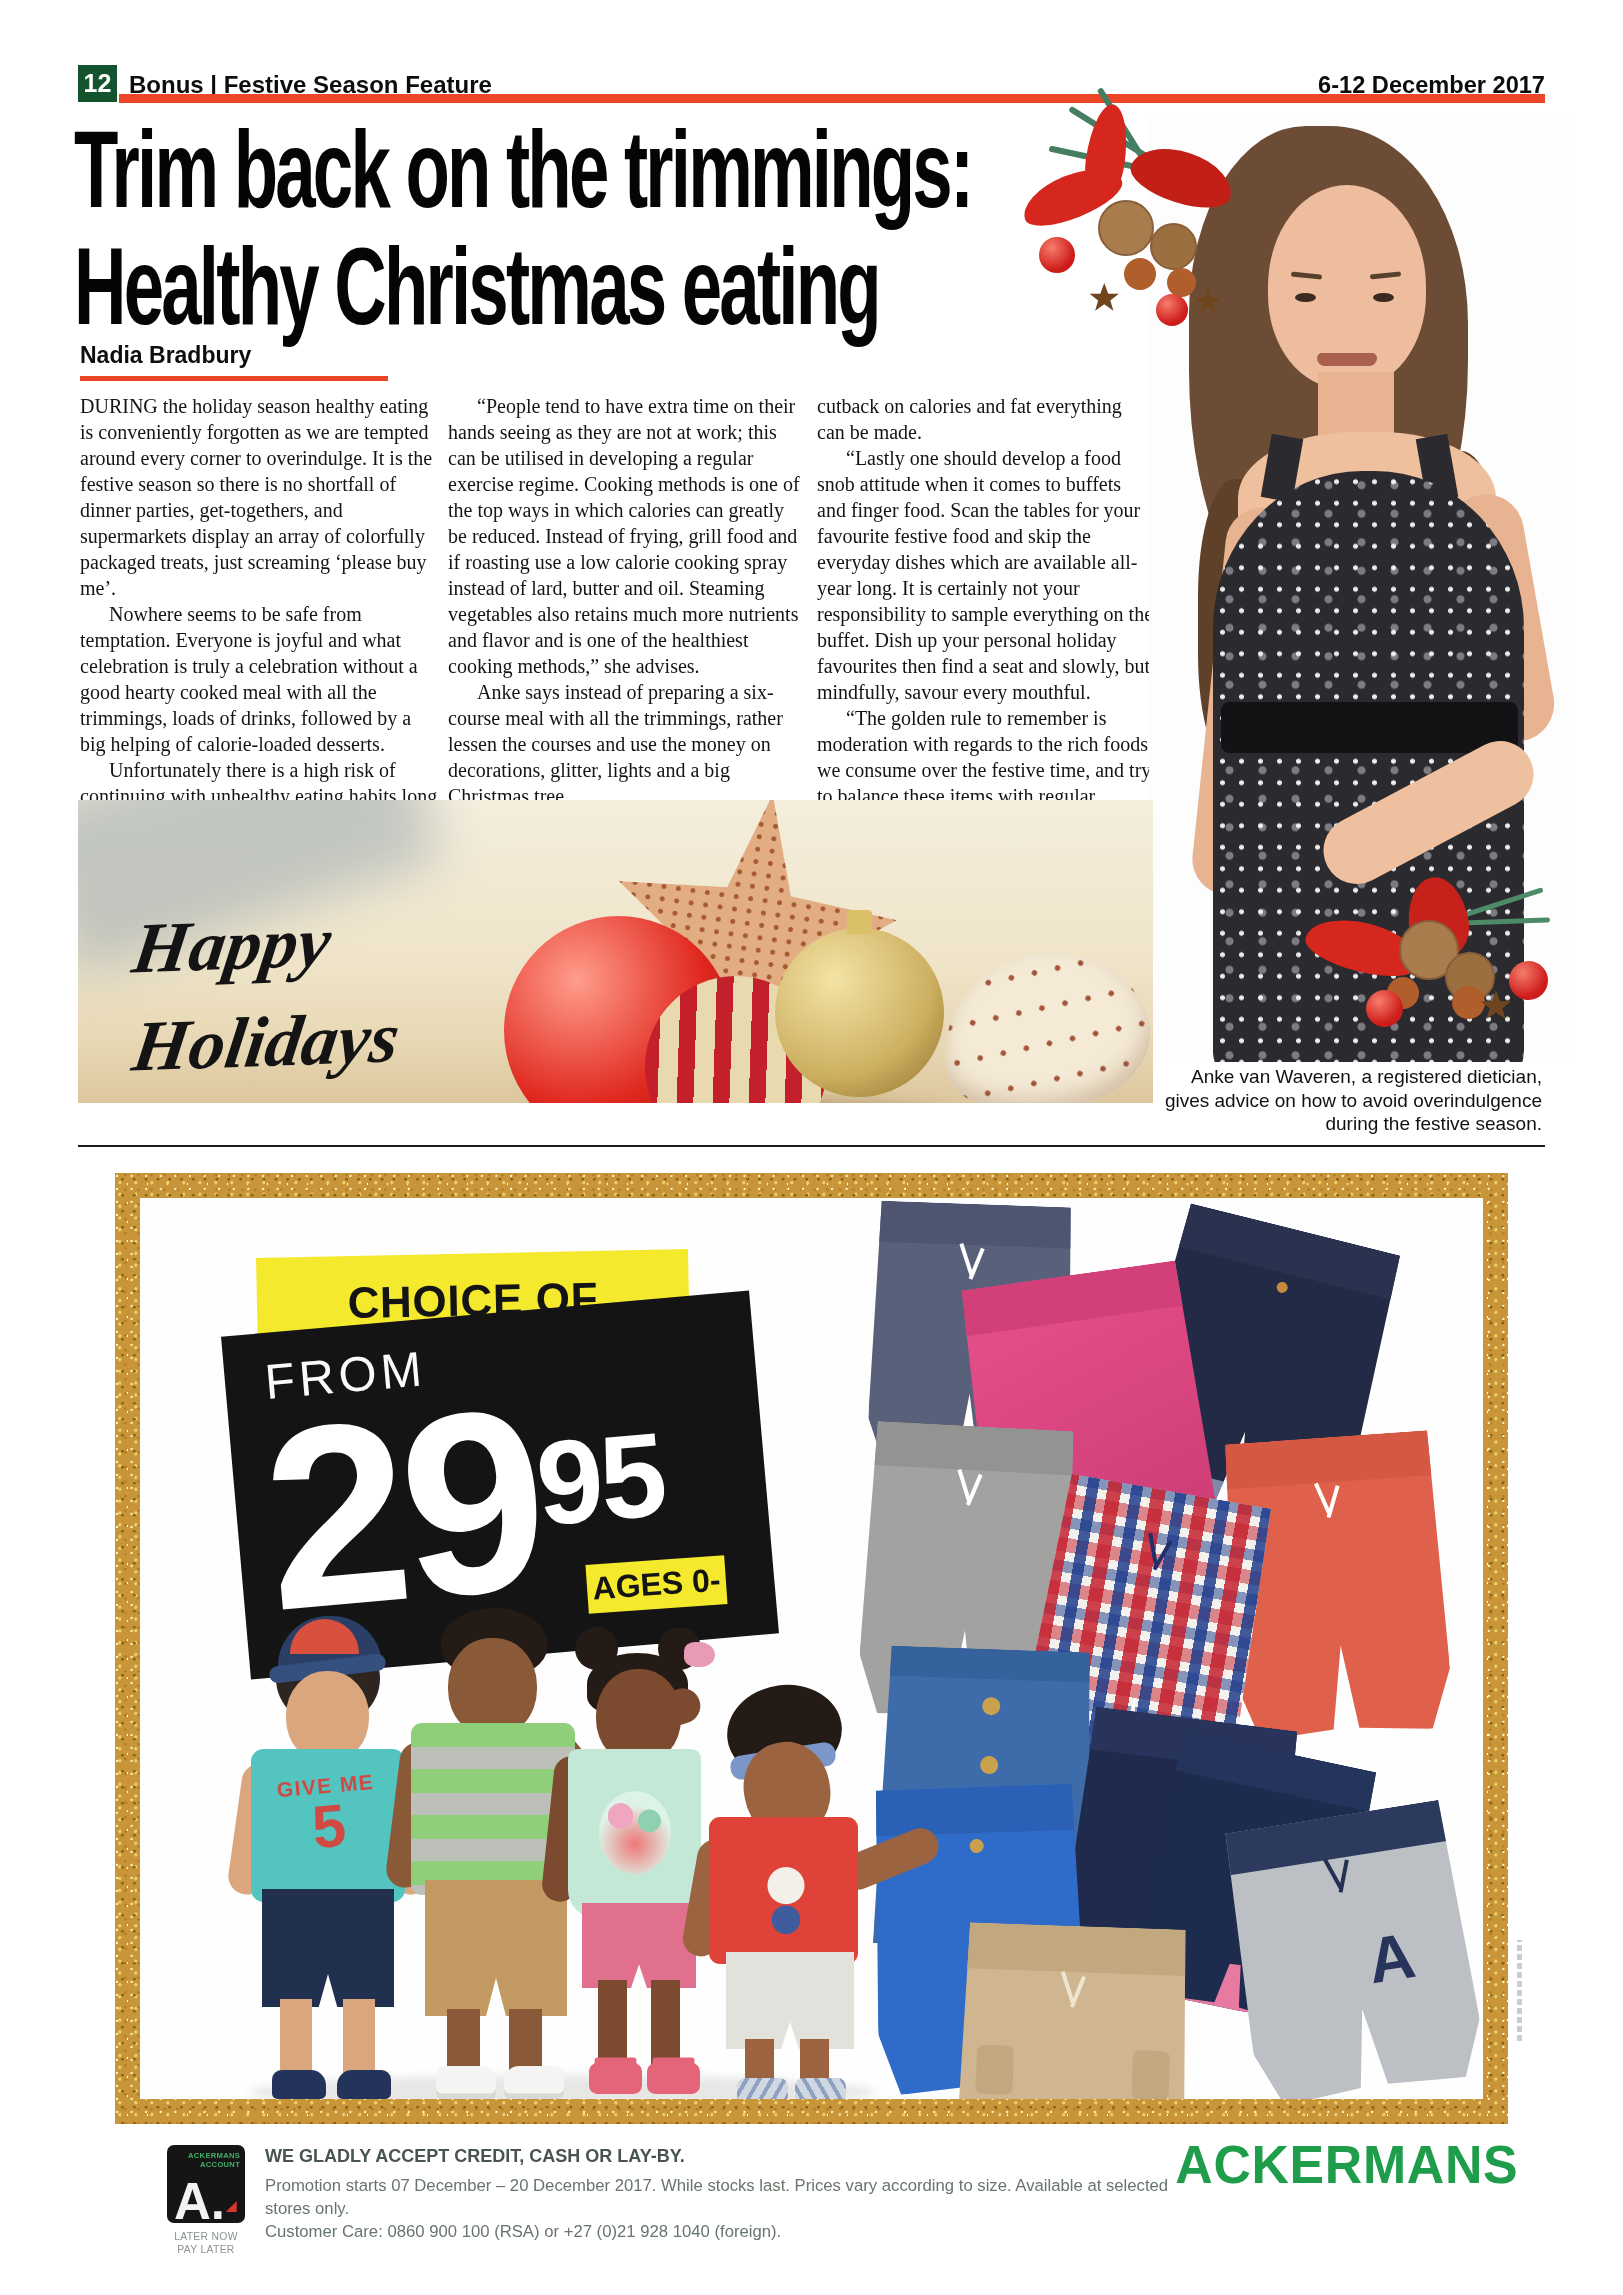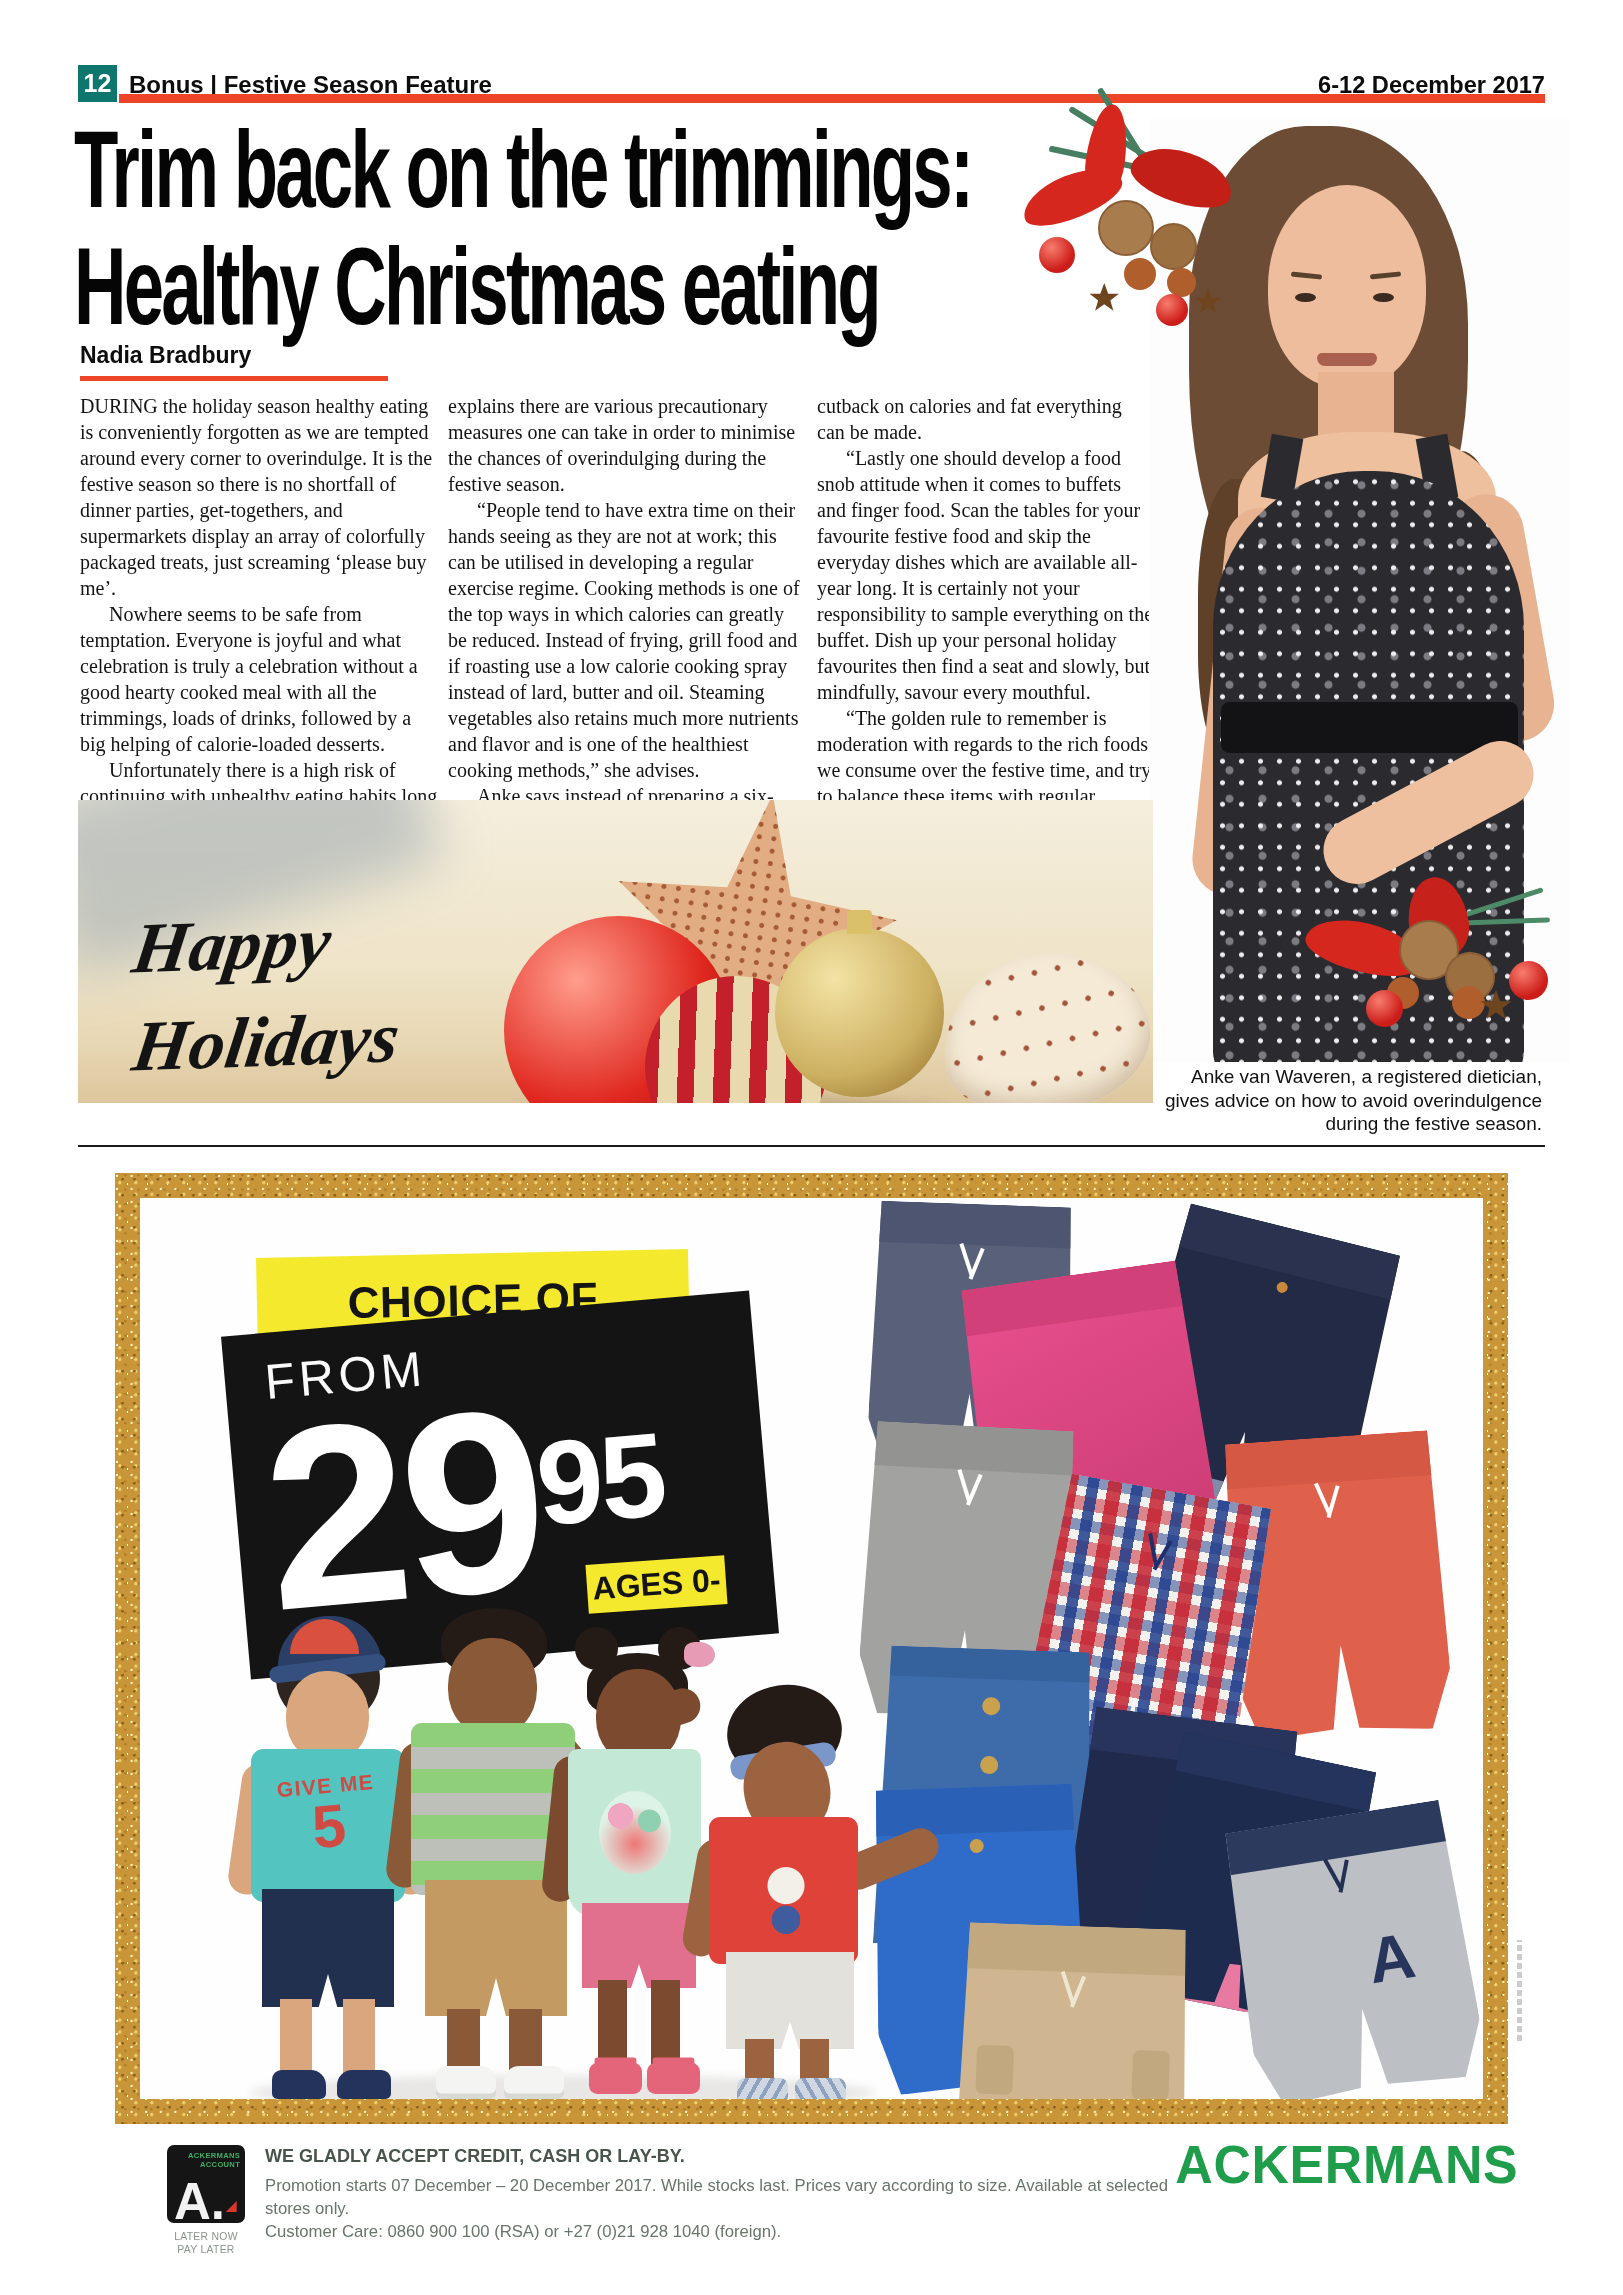--- a/index.html
+++ b/index.html
@@ -1,21 +1,21 @@
 <!DOCTYPE html>
 <html style="font-size:11px"><head>
 <meta charset="utf-8">
 <style>
   html,body{margin:0;padding:0;background:#ffffff;}
   body{width:1624px;height:2295px;position:relative;font-family:"Liberation Sans",sans-serif;color:#111;}
   #page{position:absolute;inset:0;overflow:hidden;}
   .abs{position:absolute;}
 
   
-  .pagenum{left:78px;top:65px;width:39px;height:37px;background:#0f766e;color:#fff;
+  .pagenum{left:78px;top:65px;width:39px;height:37px;background:#14532d;color:#fff;
     font:bold 25px/37px "Liberation Sans",sans-serif;text-align:center;}
   .section-title{left:129px;top:71px;font:bold 24px/28px "Liberation Sans",sans-serif;color:#0d0d0d;}
   .issue-date{top:71px;right:79px;font:bold 23.6px/28px "Liberation Sans",sans-serif;color:#0d0d0d;}
   .header-rule{left:119px;top:94px;width:1426px;height:9px;background:#ec4527;}
 
   
   .headline{left:74px;top:110px;font:bold 110px/117px "Liberation Sans",sans-serif;color:#050505;
     letter-spacing:-4.2px;transform:scaleX(.66);transform-origin:0 0;white-space:nowrap;}
   .byline{left:80px;top:342px;font:bold 23px/26px "Liberation Sans",sans-serif;color:#0d0d0d;}
   .byline-rule{left:80px;top:376px;width:308px;height:4.9px;background:#ec4527;}
@@ -160,21 +160,20 @@
   <div class="abs byline">Nadia Bradbury</div>
   <div class="abs byline-rule"></div>
 
   <div class="abs col c1">
     <p>DURING the holiday season healthy eating is conveniently forgotten as we are tempted around every corner to overindulge. It is the festive season so there is no shortfall of dinner parties, get-togethers, and supermarkets display an array of colorfully packaged treats, just screaming ‘please buy me’.</p>
     <p class="ind">Nowhere seems to be safe from temptation. Everyone is joyful and what celebration is truly a celebration without a good hearty cooked meal with all the trimmings, loads of drinks, followed by a big helping of calorie-loaded desserts.</p>
     <p class="ind">Unfortunately there is a high risk of continuing with unhealthy eating habits long after the holiday has passed. This is because eating habits develop very fast, but breaking them is very difficult.</p>
     <p class="ind">Anke van Waveren, a local dietitian,</p>
   </div>
   <div class="abs col c2">
-    <p>explains there are various precautionary measures one can take in order to minimise the chances of overindulging during the festive season.</p>
     <p class="ind">“People tend to have extra time on their hands seeing as they are not at work; this can be utilised in developing a regular exercise regime. Cooking methods is one of the top ways in which calories can greatly be reduced. Instead of frying, grill food and if roasting use a low calorie cooking spray instead of lard, butter and oil. Steaming vegetables also retains much more nutrients and flavor and is one of the healthiest cooking methods,” she advises.</p>
     <p class="ind">Anke says instead of preparing a six-course meal with all the trimmings, rather lessen the courses and use the money on decorations, glitter, lights and a big Christmas tree.</p>
     <p class="ind">By swapping regular ingredients, food and drinks for their half-fat alternatives, a big</p>
   </div>
   <div class="abs col c3">
     <p>cutback on calories and fat everything can be made.</p>
     <p class="ind">“Lastly one should develop a food snob attitude when it comes to buffets and finger food. Scan the tables for your favourite festive food and skip the everyday dishes which are available all-year long. It is certainly not your responsibility to sample everything on the buffet. Dish up your personal holiday favourites then find a seat and slowly, but mindfully, savour every mouthful.</p>
     <p class="ind">“The golden rule to remember is moderation with regards to the rich foods we consume over the festive time, and try to balance these items with regular servings of fruit and vegetables,” Anke explains. For more information regarding healthy eating, contact Anke at (015) 296 0528 or 078 153 3514.</p>
     <p class="email">reporter03@nmgroup.co.za</p>
   </div>

